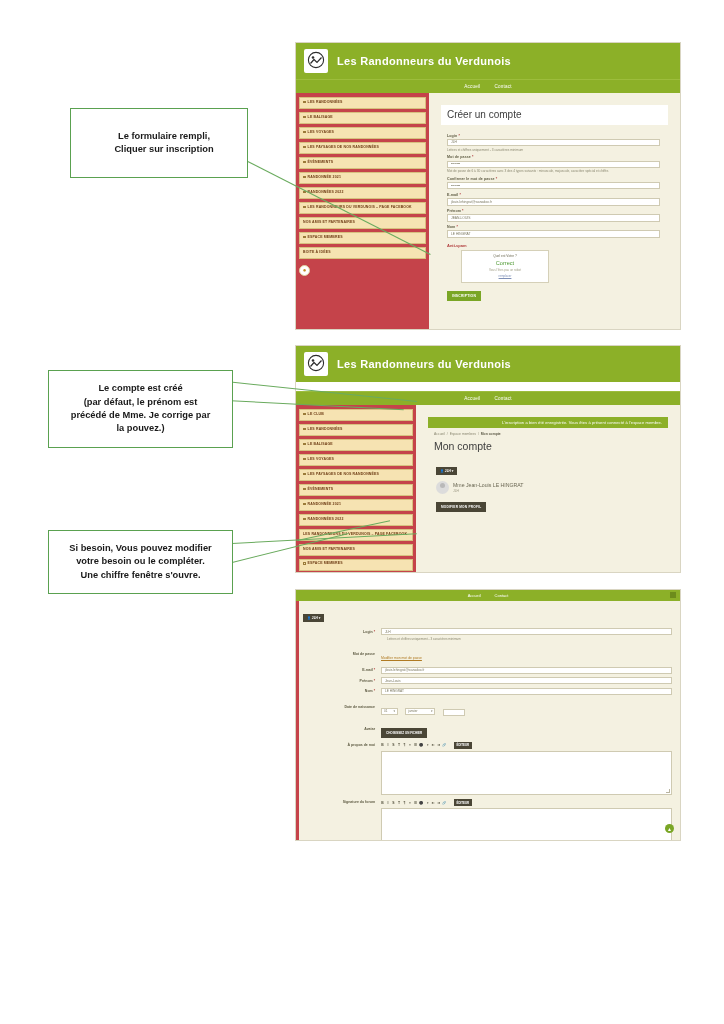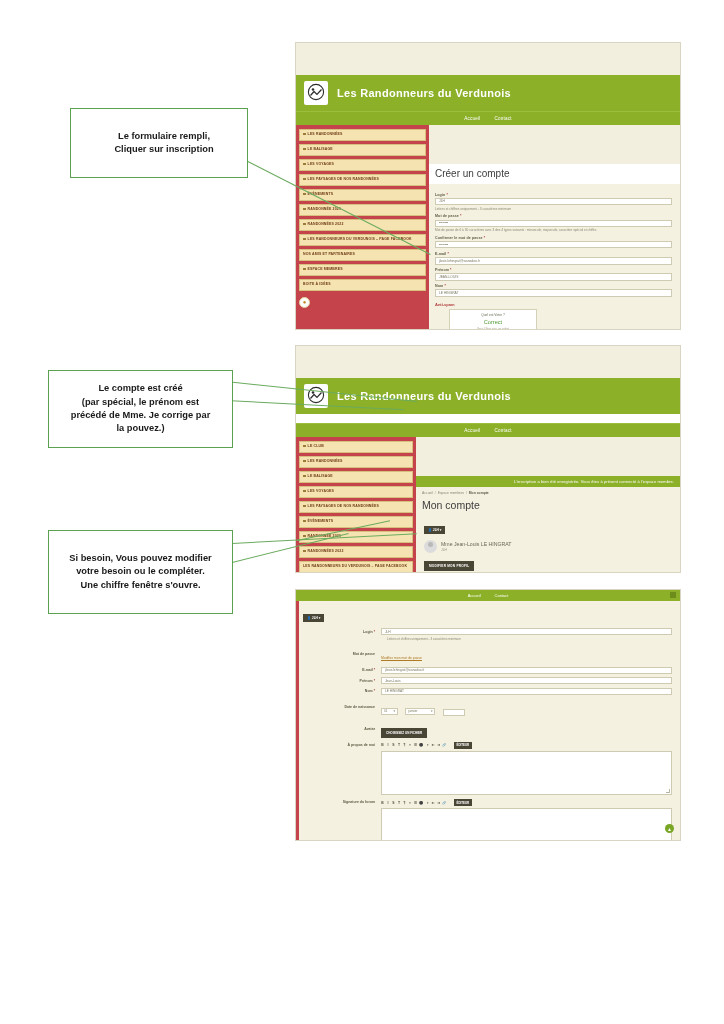--- a/index.html
+++ b/index.html
@@ -47,21 +47,20 @@
     background: #f2efdf;
     border: 1px solid #d9d5c2;
   }
 
   .site-head {
     background: #8cb028;
     height: 36px;
     display: flex;
     align-items: center;
     padding-left: 8px;
-    margin-top: 32px;
   }
   .site-logo {
     width: 24px; height: 24px;
     background: #ffffff;
     border-radius: 2px;
     display: flex; align-items: center; justify-content: center;
     font-size: 13px;
     overflow: hidden;
   }
   .site-title {
@@ -121,22 +120,21 @@
     display: flex; align-items: center; justify-content: center;
     font-size: 6px; color: #c28b22;
     margin-top: 6px;
   }
 
   
   .content {
     flex: 1 1 auto;
     background: #f4f1e1;
     position: relative;
-    padding: 0;
-    margin-top: 39px;
+    padding: 12px;
   }
   .page-h1 {
     font-size: 10px;
     color: #3d3d3d;
     padding: 4px 0 5px 6px;
     background: #ffffff;
     font-weight: normal;
     margin: 0;
   }
   .form-wrap { padding: 5px 8px 6px 6px; }
@@ -363,27 +361,27 @@
   <div class="callout" style="left:70px; top:108px; width:178px; height:70px;padding-left:16px;">
     <span>
       <span>Le formulaire rempli,</span>
       <span>Cliquer sur inscription</span>
     </span>
   </div>
 
   <div class="callout" style="left:48px; top:370px; width:185px; height:78px;text-align:center;">
     <span>
       <span>Le compte est créé</span>
-      <span>(par spécial, le prénom est</span>
+      <span>(par défaut, le prénom est</span>
       <span>précédé de Mme. Je corrige par</span>
       <span>la pouvez.)</span>
     </span>
   </div>
 
-  <div class="callout" style="left:48px; top:530px; width:185px; height:84px;justify-content:center;">
+  <div class="callout" style="left:48px; top:530px; width:185px; height:64px;justify-content:center;">
     <span>
       <span>Si besoin, Vous pouvez modifier</span>
       <span>votre besoin ou le compléter.</span>
       <span>Une chiffre fenêtre s'ouvre.</span>
     </span>
   </div>
 
   <div class="panel" style="left:295px; top:42px; width:386px; height:288px;">
 
     <div class="site-head">

